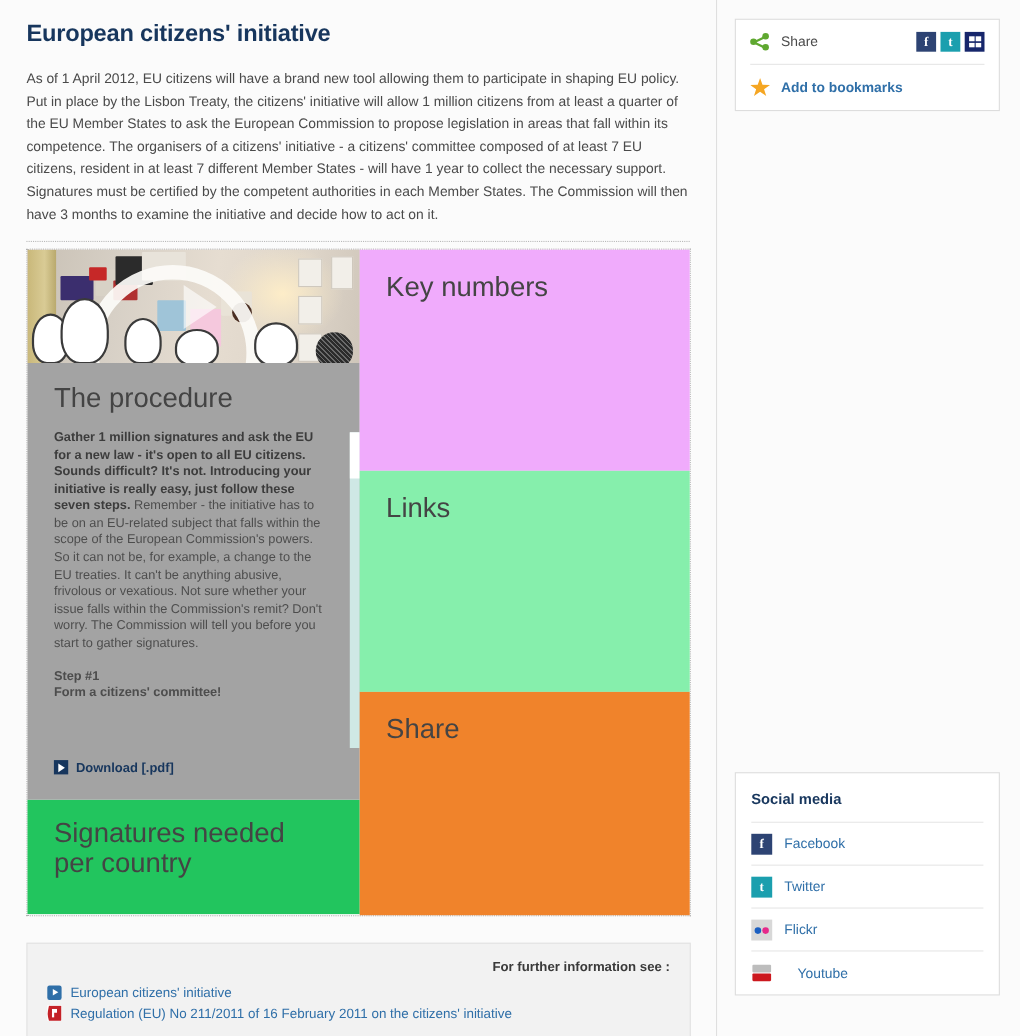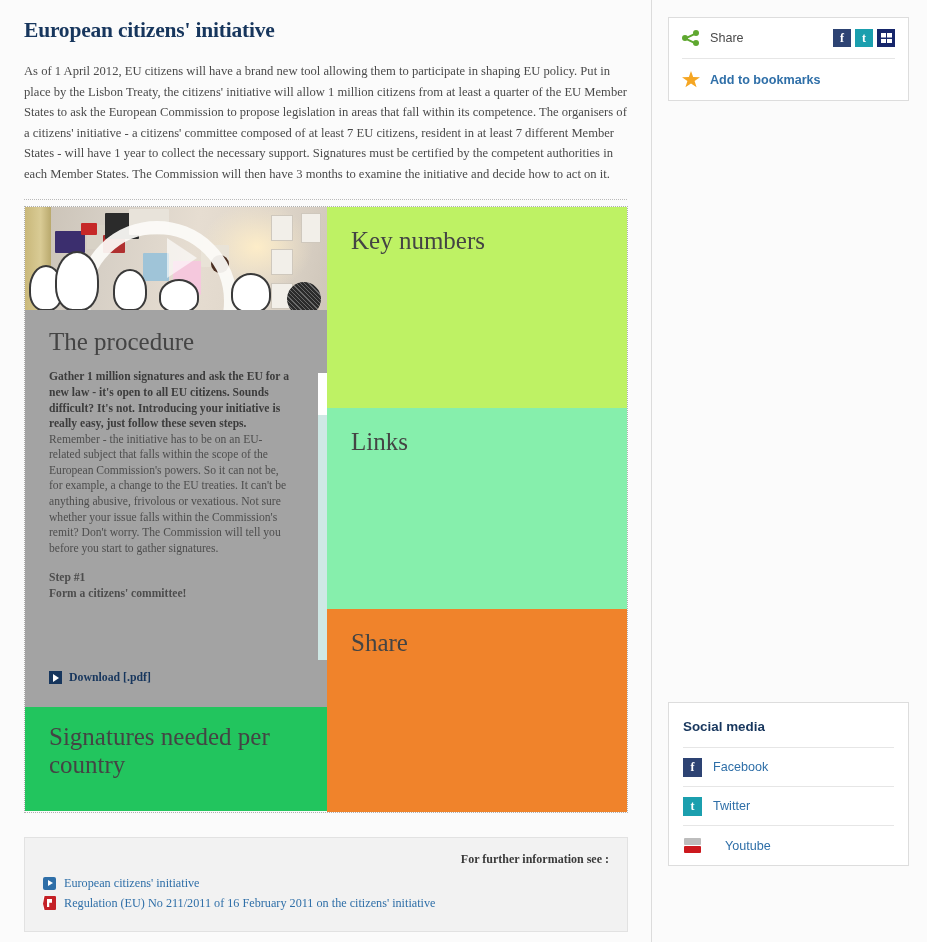--- a/index.html
+++ b/index.html
@@ -21,21 +21,20 @@
     display: flex;
   }
 
   
   .main-col {
     width: 652px;
     height: 942px;
     background: #fbfbfb;
     padding: 18px 24px 0 24px;
     border-right: 1px solid #dcdcdc;
-    font-family: Liberation Serif, serif;
   }
 
   .page-title {
     font-size: 21.5px;
     font-weight: bold;
     color: #17365d;
     letter-spacing: -0.2px;
     margin-bottom: 18px;
   }
 
@@ -188,21 +187,21 @@
     width: 302px; height: 104px;
     background: #22c55e;
     padding: 16px 26px 0 24px;
     cursor: pointer;
   }
   .signatures-tile .tile-heading { line-height: 1.12; }
 
   
   .tile-key {
     width: 300px; height: 201px;
-    background: #bef264;
+    background: #f0abfc;
     padding: 20px 0 0 24px;
     cursor: pointer;
   }
   .tile-links {
     width: 300px; height: 201px;
     background: #86efac;
     padding: 20px 0 0 24px;
     cursor: pointer;
   }
   .tile-share {
@@ -521,18 +520,22 @@
 
       <div class="social-row">
         <span class="sm-ico ico-fb">f</span>
         <span class="social-label">Facebook</span>
       </div>
       <div class="social-row">
         <span class="sm-ico ico-tw">t</span>
         <span class="social-label">Twitter</span>
       </div>
       <div class="social-row">
+        <span class="sm-ico ico-fl"></span>
+        <span class="social-label">Flickr</span>
+      </div>
+      <div class="social-row">
         <span class="sm-ico ico-yt"></span>
         <span class="social-label">Youtube</span>
       </div>
     </div>
   </div>
 </div>
 
 </body></html>

